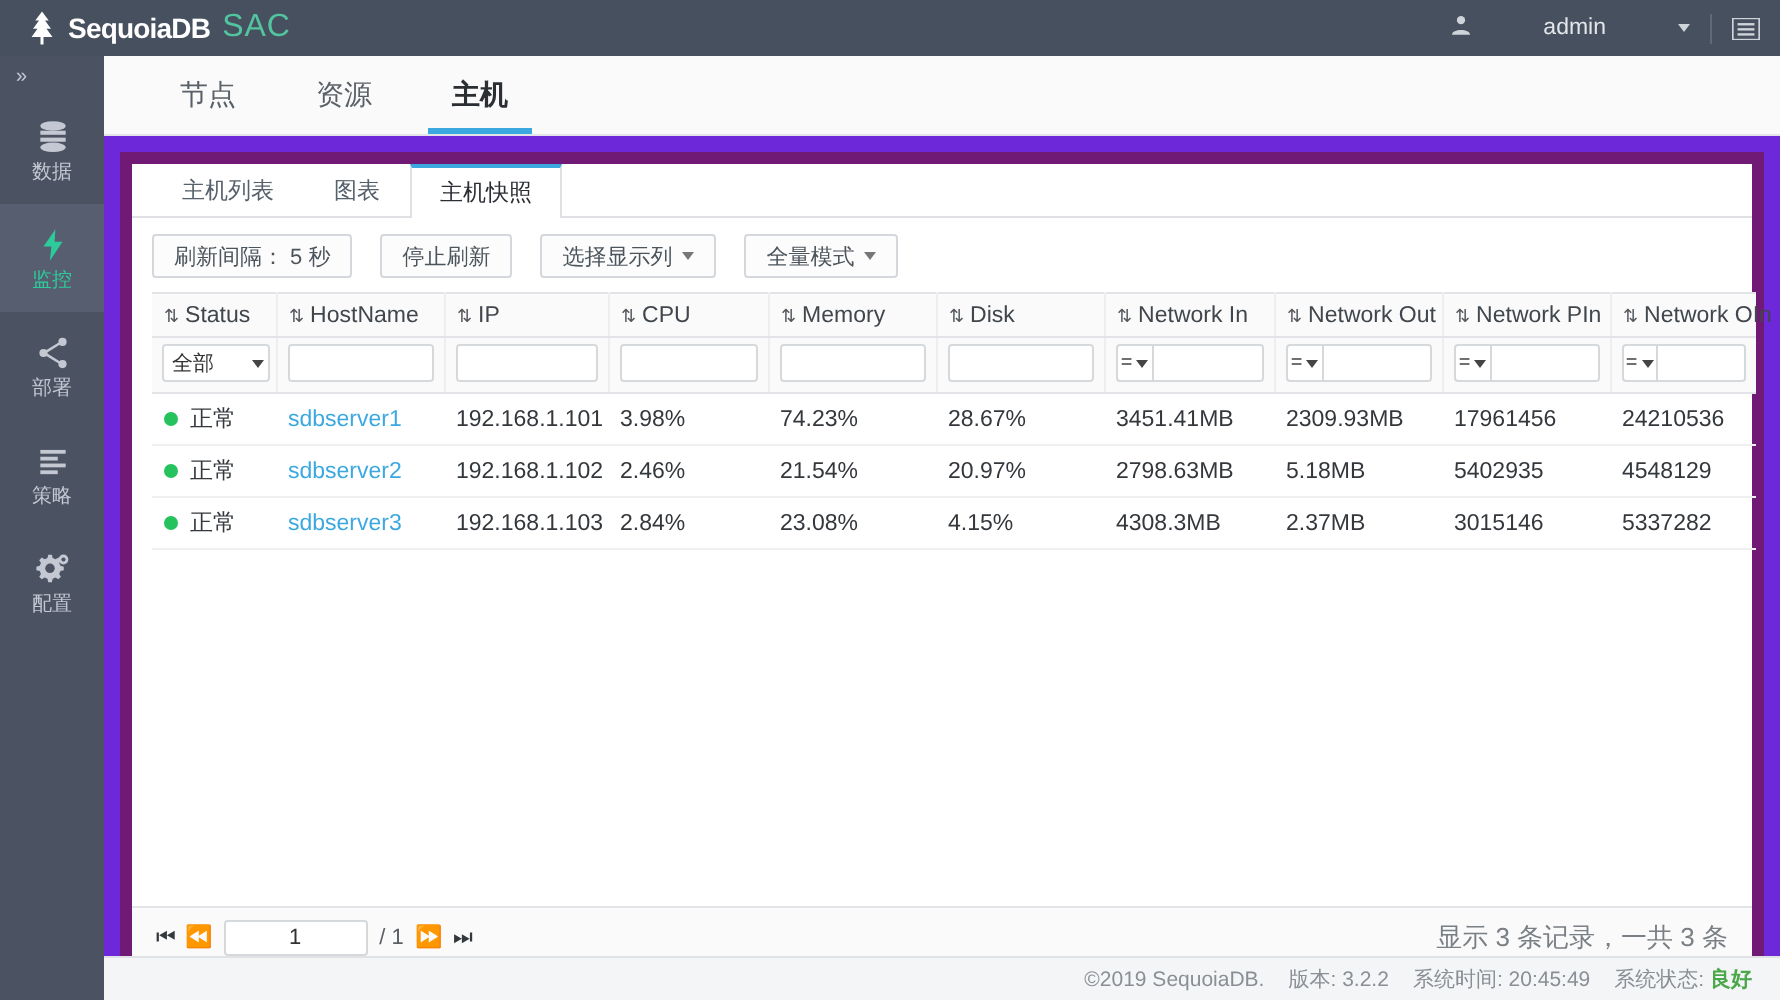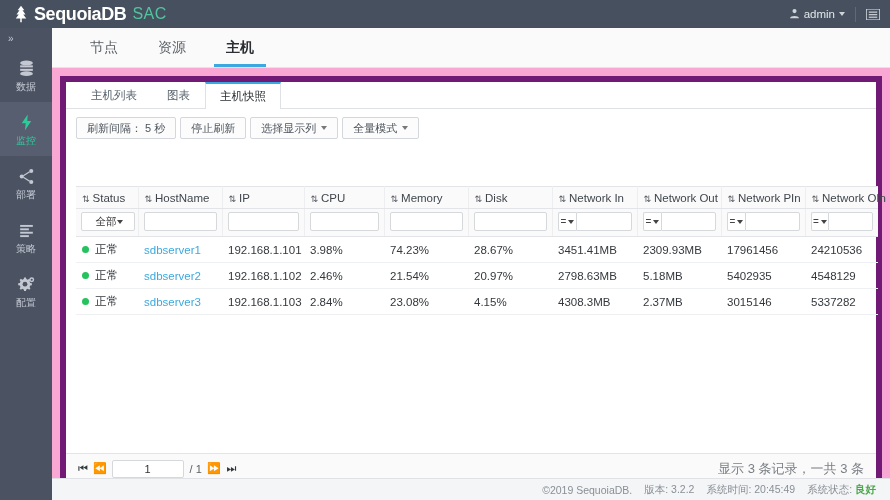--- a/index.html
+++ b/index.html
@@ -13,24 +13,24 @@
   #app { position: relative; width: 890px; height: 500px; }
 
   
   .topbar {
     position: absolute; top: 0; left: 0; width: 890px; height: 28px;
     background: #46505e; color: #fff;
     display: flex; align-items: center; justify-content: space-between;
   }
   .brand { display: flex; align-items: center; padding-left: 12px; }
   .brand-tree { width: 18px; height: 18px; margin-right: 4px; }
-  .brand-name { font-size: 18px; font-weight: bold; letter-spacing: -0.4px; color: #ffffff; }
+  .brand-name { font-size: 14px; font-weight: bold; letter-spacing: -0.4px; color: #ffffff; }
   .brand-sub { font-size: 16px; color: #52c5a0; margin-left: 6px; letter-spacing: 0.5px; }
   .topright { display: flex; align-items: center; padding-right: 10px; font-size: 11.5px; }
-  .user-chunk { display: flex; align-items: center; color: #e3e6ea; }
+  .user-chunk { display: flex; align-items: center; color: #e3e6ea; gap: 32px; }
   .user-icon { margin-right: 4px; display: inline-block; }
   .caret-dn { display: inline-block; margin-left: 4px; width: 0; height: 0;
     border-left: 3.5px solid transparent; border-right: 3.5px solid transparent;
     border-top: 4px solid #cfd4da; }
   .vsep { width: 1px; height: 15px; background: #606a77; margin: 0 10px; }
   .menu-icon { width: 14px; height: 11px; display: block; }
 
   
   .sidebar {
     position: absolute; top: 28px; left: 0; width: 52px; height: 472px;
@@ -45,21 +45,21 @@
     align-items: center; justify-content: center; color: #c3c8d2;
     cursor: pointer;
   }
   .side-item .s-ico { height: 20px; display: flex; align-items: center; justify-content: center; }
   .side-item .s-lbl { font-size: 10px; margin-top: 3px; line-height: 1; }
   .side-item.active { background: #565e70; color: #2ecb9a; }
 
   
   .content {
     position: absolute; top: 28px; left: 52px; width: 838px; height: 472px;
-    background: #f9a8d4;
+    background: #6d28d9;
   }
 
   
   .maintabs {
     height: 40px; background: #fafafa; border-bottom: 1px solid #e2e4e7;
     display: flex; align-items: flex-end; padding-left: 18px;
   }
   .maintab {
     font-size: 14px; color: #5a6067; padding: 0 20px 10px 20px;
     position: relative; cursor: pointer;
@@ -85,33 +85,33 @@
     display: flex; align-items: center; cursor: pointer;
     border: 1px solid transparent; border-bottom: none; position: relative; top: 0;
   }
   .subtab.active {
     color: #2b2f33; background: #fff;
     border-color: #dfe1e4; border-top: 2px solid #3ba9e0;
     margin-bottom: -1px;
   }
 
   
-  .toolbar { display: flex; align-items: center; padding: 8px 0 7px 10px; gap: 4px; }
+  .toolbar { display: flex; align-items: center; padding: 8px 0 7px 10px; gap: 14px; }
   .tbtn {
     height: 22px; padding: 0 10px; font-size: 11px; color: #4c545c;
     background: #fcfcfc; border: 1px solid #d4d7db; border-radius: 2px;
     display: flex; align-items: center; cursor: pointer; white-space: nowrap;
   }
   .tbtn .cd { margin-left: 5px; width: 0; height: 0;
     border-left: 3.5px solid transparent; border-right: 3.5px solid transparent;
     border-top: 4px solid #777; }
 
   
   .tbl-wrap { padding: 0 10px; }
-  table.grid { width: 802px; border-collapse: collapse; table-layout: fixed; margin-top: 40px; }
+  table.grid { width: 802px; border-collapse: collapse; table-layout: fixed; }
   table.grid th {
     background: #fafafa; border-top: 1px solid #e2e4e7; border-bottom: 1px solid #e2e4e7;
     border-right: 1px solid #eceef0;
     font-size: 11.5px; font-weight: normal; color: #40464c;
     text-align: left; padding: 4px 6px; height: 22px; white-space: nowrap;
   }
   table.grid th:last-child { border-right: none; }
   .sorticon { display: inline-block; margin-right: 3px; color: #55595e; font-size: 9px; line-height: 1; }
   .filter-row td {
     background: #fafafa; border-bottom: 1px solid #e2e4e7; border-right: 1px solid #eceef0;
@@ -119,21 +119,21 @@
   }
   .filter-row td:last-child { border-right: none; }
   .f-input {
     width: 100%; height: 19px; border: 1px solid #d6d9dc; background: #fff;
     border-radius: 2px; font-size: 11px; padding: 0 4px; color: #333;
     font-family: "Liberation Sans", sans-serif;
   }
   .f-select {
     height: 19px; width: 54px; border: 1px solid #d6d9dc; background: #fff;
     border-radius: 2px; font-size: 10.5px; padding: 0 2px 0 4px; color: #333;
-    display: flex; align-items: center; justify-content: center;
+    display: flex; align-items: center; justify-content: space-between;
   }
   .f-select .cd2 { width: 0; height: 0;
     border-left: 3px solid transparent; border-right: 3px solid transparent;
     border-top: 4px solid #444; }
   .f-opgroup { display: flex; align-items: stretch; }
   .f-op {
     width: 26px; height: 19px; border: 1px solid #d6d9dc; background: #fff;
     border-right: none; border-radius: 2px 0 0 2px; font-size: 10px; color: #444;
     display: flex; align-items: center; justify-content: center; gap: 2px;
   }

